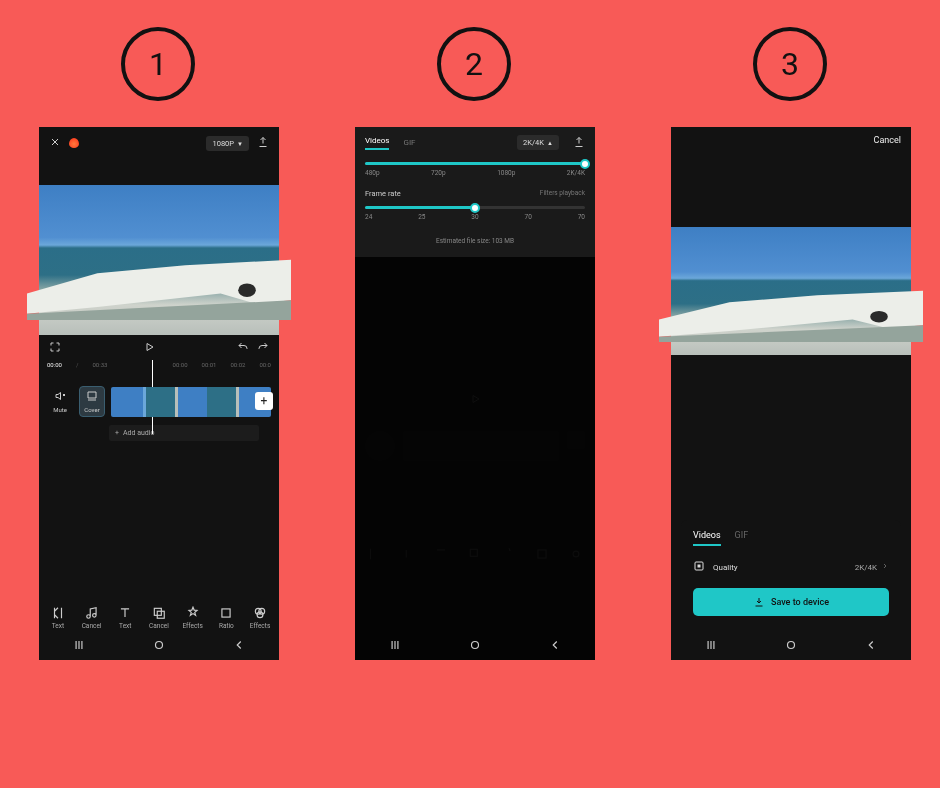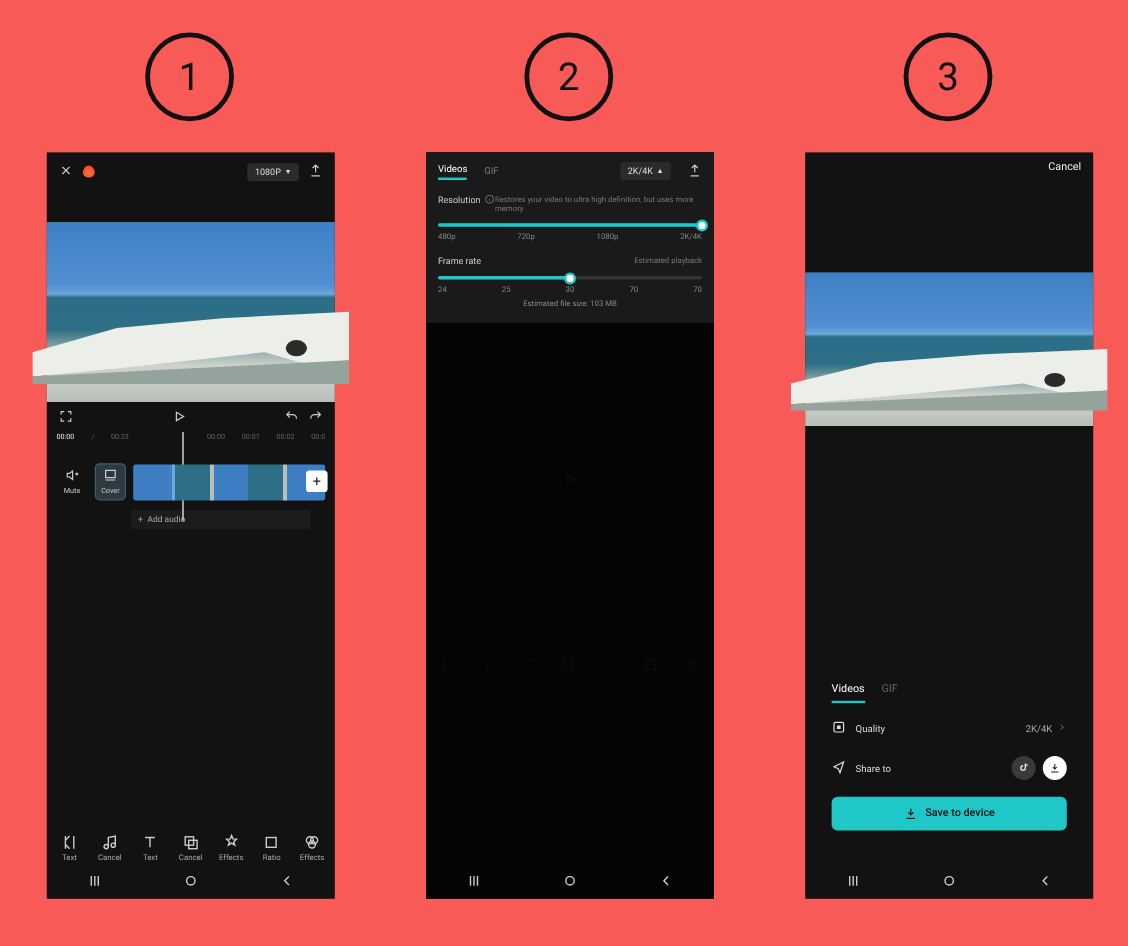--- a/index.html
+++ b/index.html
@@ -20,21 +20,21 @@
     display: flex;
     align-items: center;
     justify-content: center;
     font-size: 32px;
     color: #111;
     background: #f85a57;
   }
   .phone {
     position: absolute;
     width: 240px;
-    height: 622px;
+    height: 533px;
     background: #121212;
     color: #ccc;
     font-size: 8px;
     top: 127px;
   }
   
   .topbar {
     display: flex;
     align-items: center;
     height: 32px;
@@ -202,21 +202,21 @@
     top: 50%;
     transform: translate(-50%,-50%);
   }
   .slider-labels {
     display: flex;
     justify-content: space-between;
     font-size: 6.5px;
     color: #888;
     margin-top: 4px;
   }
-  .est { text-align:center; font-size:6.5px; color:#888; margin-top:4px;}
+  .est { text-align:center; font-size:6.5px; color:#888; margin-top:16px;}
   
   .export-sheet {
     position: absolute;
     left: 10px; right: 10px; bottom: 32px;
     background: #121212;
     border-radius: 6px 6px 0 0;
     padding: 10px 0 12px;
   }
   .sheet-tabs {
     display:flex; gap:14px; padding:0 12px 6px;
@@ -230,21 +230,21 @@
     font-size:8px; color:#ddd;
     gap:8px;
   }
   .row .val { margin-left:auto; color:#aaa; display:flex; align-items:center; gap:4px;}
   .share-icons { margin-left:auto; display:flex; gap:6px;}
   .circle-icon {
     width:20px; height:20px; border-radius:50%;
     display:flex; align-items:center; justify-content:center;
   }
   .save-btn {
-    margin: 6px 12px 13px;
+    margin: 6px 12px 0;
     background: #1fc7c7;
     color: #111;
     border-radius: 5px;
     text-align: center;
     padding: 8px 0;
     font-size: 9px;
     font-weight: 500;
     display:flex;
     align-items:center;
     justify-content:center;
@@ -476,46 +476,36 @@
         <span class="caret">▲</span>
       </span>
       <span>
         <svg class="icon-svg" viewBox="0 0 24 24">
             <path d="M12 3v12M7 8l5-5 5 5M5 21h14"></path>
           </svg>
       </span>
     </div>
 
     <div class="setting">
-      <div class="setting-head">
-        <span>Resolution</span>
-        <span style="margin-left:4px;">
-          <svg width="8" height="8" viewBox="0 0 24 24" stroke="#888" fill="none" stroke-width="2">
-              <circle cx="12" cy="12" r="10"></circle>
-              <path d="M12 8v.01M12 12v4"></path>
-            </svg>
-        </span>
-        <span class="hint">Restores your video to ultra high definition, but uses more memory</span>
-      </div>
       <div class="slider-track">
         <div class="slider-fill" style="width:100%;"></div>
         <div class="slider-knob" style="left:100%;"></div>
       </div>
       <div class="slider-labels">
         <span>480p</span>
         <span>720p</span>
         <span>1080p</span>
         <span>2K/4K</span>
       </div>
     </div>
 
     <div class="setting">
       <div class="setting-head">
         <span>Frame rate</span>
-        <span class="hint">Estimated playback</span>
+        <span class="hint">Filters playback</span>
       </div>
       <div class="slider-track">
         <div class="slider-fill" style="width:50%;"></div>
         <div class="slider-knob" style="left:50%;"></div>
       </div>
       <div class="slider-labels">
         <span>24</span>
         <span>25</span>
         <span>30</span>
         <span>70</span>
@@ -571,40 +561,20 @@
       <span class="val">
         <span>2K/4K</span>
         <span>
           <svg width="8" height="8" viewBox="0 0 24 24" fill="none" stroke="#888" stroke-width="2">
               <path d="M9 6l6 6-6 6"></path>
             </svg>
         </span>
       </span>
     </div>
 
-    <div class="row">
-      <span>
-        <svg width="12" height="12" viewBox="0 0 24 24" fill="none" stroke="#ddd" stroke-width="2">
-            <path d="M4 12l16-8-6 18-3-7z"></path>
-          </svg>
-      </span>
-      <span>Share to</span>
-      <span class="share-icons">
-        <span class="circle-icon" style="background:#3a3a3a;">
-          <svg width="10" height="10" viewBox="0 0 24 24" fill="#ddd">
-              <path d="M14 3v9a3 3 0 11-3-3V6a6 6 0 106 6V7c1 1 2 1 3 1V5c-2 0-3-1-3-2h-3z"></path>
-            </svg>
-        </span>
-        <span class="circle-icon" style="background:#fff;">
-          <svg width="10" height="10" viewBox="0 0 24 24" fill="none" stroke="#111" stroke-width="2">
-              <path d="M12 4v10m-4-4l4 4 4-4M5 20h14"></path>
-            </svg>
-        </span>
-      </span>
-    </div>
 
     <div class="save-btn">
       <svg width="12" height="12" viewBox="0 0 24 24" fill="none" stroke="#111" stroke-width="2">
           <path d="M12 4v10m-4-4l4 4 4-4M5 20h14"></path>
         </svg>
       <span>Save to device</span>
     </div>
   </div>
 
   <div class="navbar" style="position:absolute;bottom:0;left:0;right:0;">

